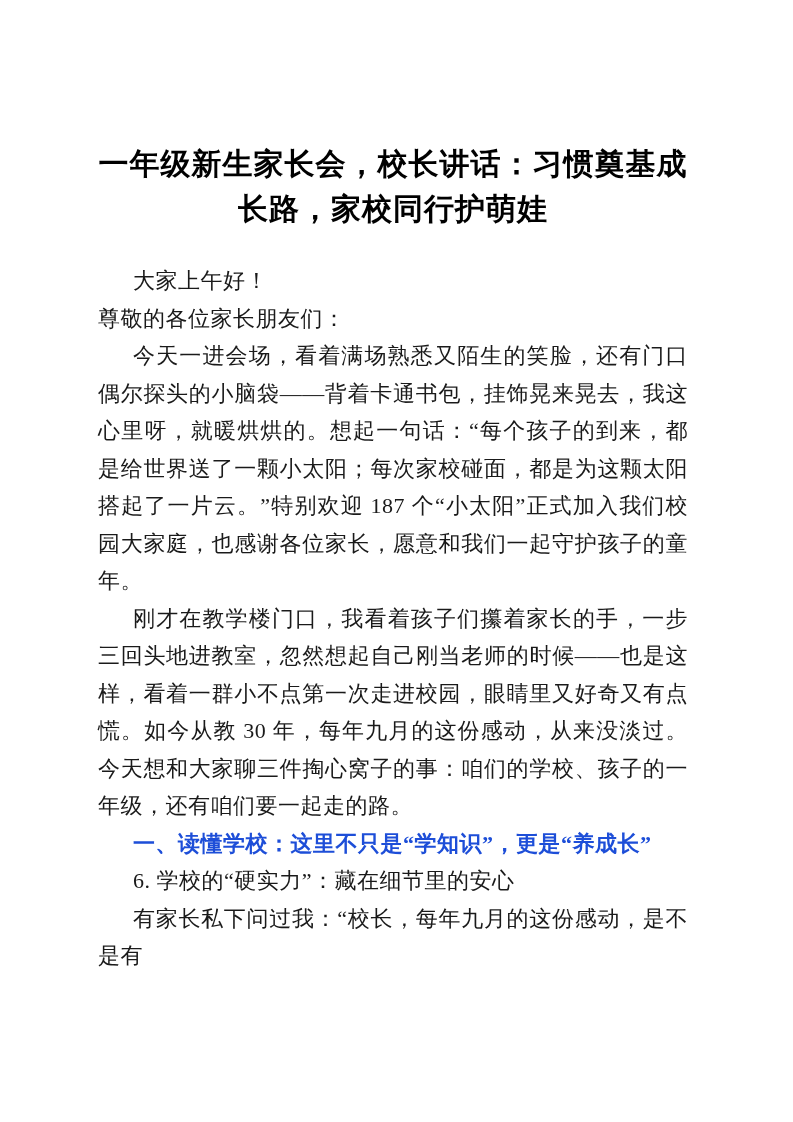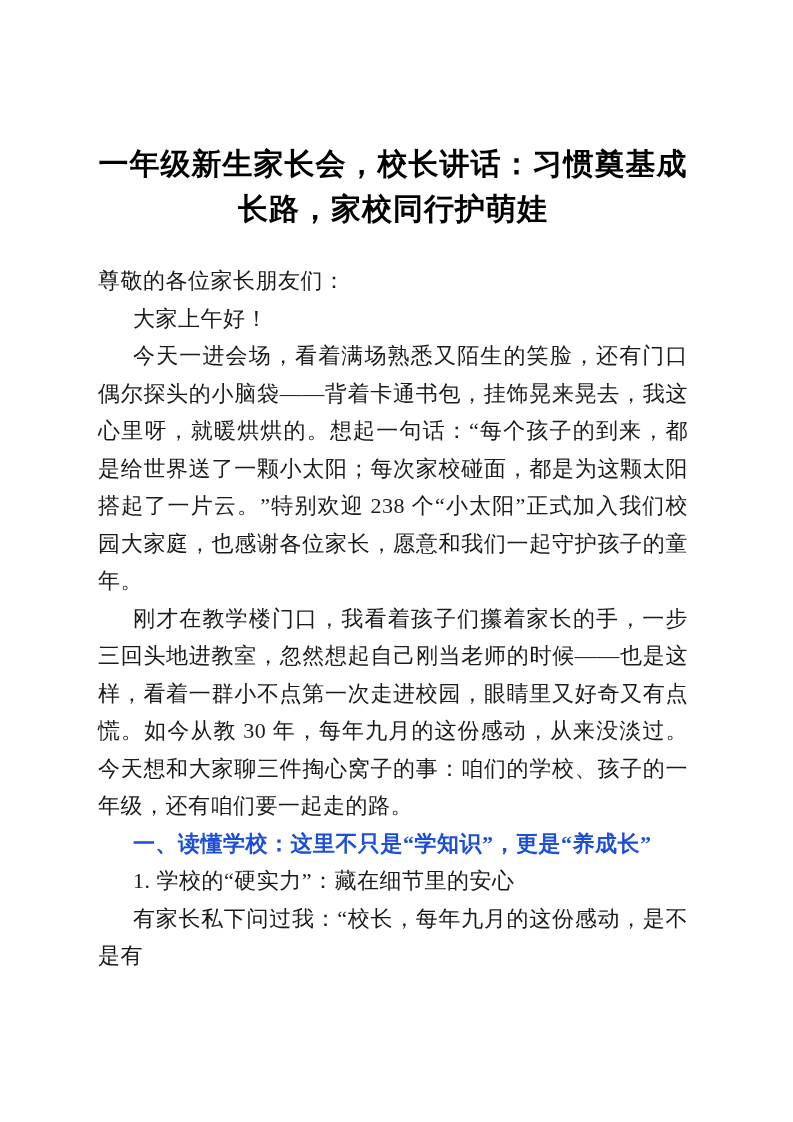--- a/index.html
+++ b/index.html
@@ -47,27 +47,27 @@
     font-weight: 700;
     color: #1d4ed8;
   }
 </style>
 </head>
 <body>
 
 <div class="page">
   <h1 class="doc-title">一年级新生家长会，校长讲话：习惯奠基成长路，家校同行护萌娃</h1>
 
+  <p class="para">大家上午好！</p>
+
   <p class="para no-indent">尊敬的各位家长朋友们：</p>
 
-  <p class="para">大家上午好！</p>
-
-  <p class="para">今天一进会场，看着满场熟悉又陌生的笑脸，还有门口偶尔探头的小脑袋——背着卡通书包，挂饰晃来晃去，我这心里呀，就暖烘烘的。想起一句话：“每个孩子的到来，都是给世界送了一颗小太阳；每次家校碰面，都是为这颗太阳搭起了一片云。”特别欢迎 238 个“小太阳”正式加入我们校园大家庭，也感谢各位家长，愿意和我们一起守护孩子的童年。</p>
+  <p class="para">今天一进会场，看着满场熟悉又陌生的笑脸，还有门口偶尔探头的小脑袋——背着卡通书包，挂饰晃来晃去，我这心里呀，就暖烘烘的。想起一句话：“每个孩子的到来，都是给世界送了一颗小太阳；每次家校碰面，都是为这颗太阳搭起了一片云。”特别欢迎 187 个“小太阳”正式加入我们校园大家庭，也感谢各位家长，愿意和我们一起守护孩子的童年。</p>
 
   <p class="para">刚才在教学楼门口，我看着孩子们攥着家长的手，一步三回头地进教室，忽然想起自己刚当老师的时候——也是这样，看着一群小不点第一次走进校园，眼睛里又好奇又有点慌。如今从教 30 年，每年九月的这份感动，从来没淡过。今天想和大家聊三件掏心窝子的事：咱们的学校、孩子的一年级，还有咱们要一起走的路。</p>
 
   <p class="para bold">一、读懂学校：这里不只是“学知识”，更是“养成长”</p>
 
-  <p class="para">1. 学校的“硬实力”：藏在细节里的安心</p>
+  <p class="para">6. 学校的“硬实力”：藏在细节里的安心</p>
 
 
   <p class="para">有家长私下问过我：“校长，每年九月的这份感动，是不是有</p>
 </div>
 
 </body></html>

